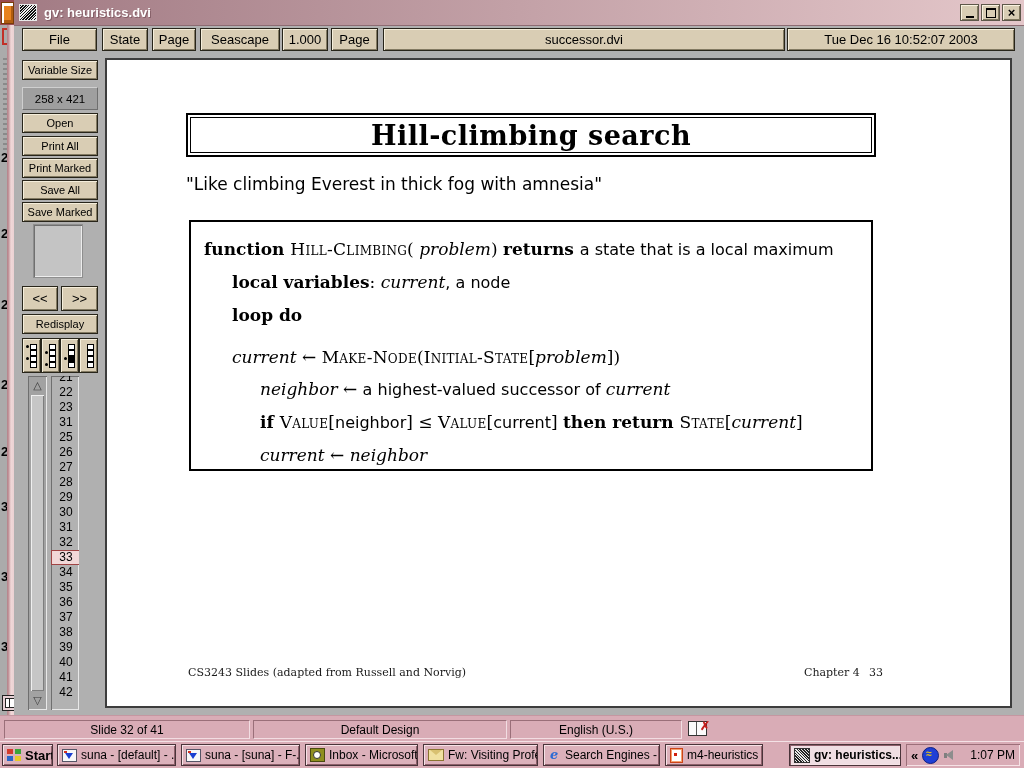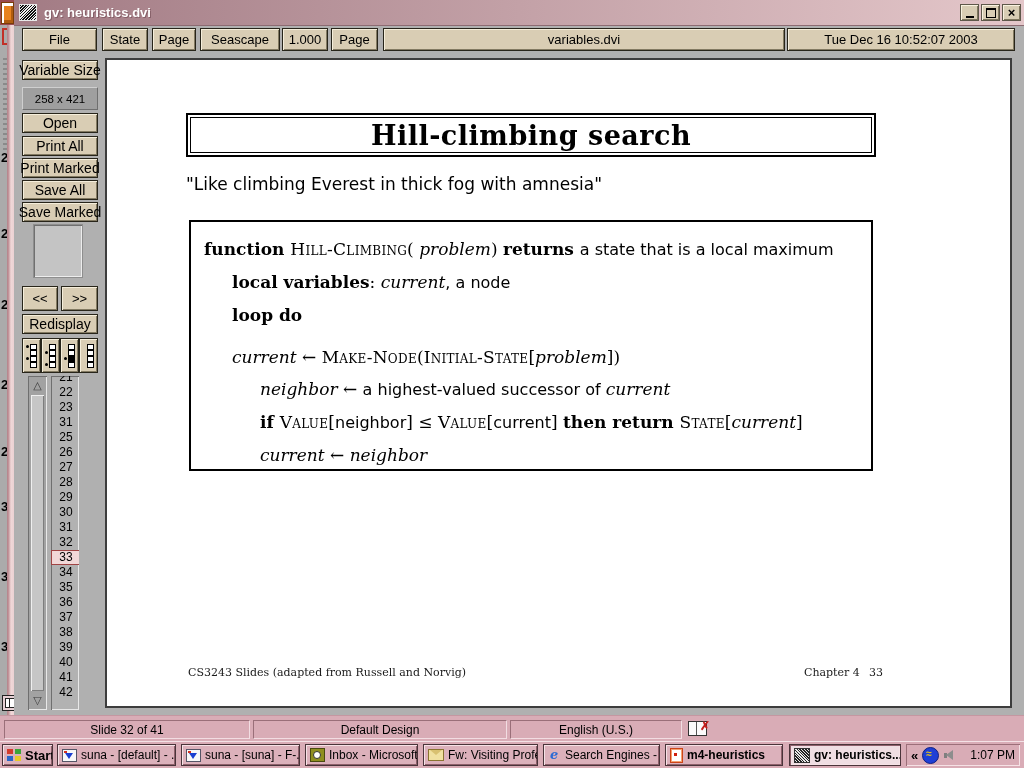--- a/index.html
+++ b/index.html
@@ -36,21 +36,21 @@
   .winbtn{width:17px;height:15px;background:#d8cdb4;border:1px solid #5e584a;position:relative;
           box-shadow:inset 1px 1px 0 #f8f2e0, inset -1px -1px 0 #80785f;display:flex;align-items:center;justify-content:center;}
   .glyph-min{width:8px;height:2px;background:#000;margin-top:8px;}
   .glyph-max{width:8px;height:7px;border:1px solid #000;border-top-width:2px;}
   .glyph-close{font-size:13px;font-weight:bold;line-height:1;color:#000;}
 
   .bb{position:absolute;background:#d9cdb4;border:1px solid #28251a;color:#000;
       box-shadow:inset 1px 1px 0 #f5eedb, inset -1px -1px 0 #837a62;
       display:flex;align-items:center;justify-content:center;font-size:13px;white-space:nowrap;}
   .tb{top:28px;height:21px;}
-  .sb{left:8px;width:74px;height:18px;font-size:14px;}
+  .sb{left:8px;width:74px;height:18px;font-size:11px;}
 
   .size-panel{position:absolute;left:8px;top:37px;width:74px;height:21px;background:#9f9f9f;
       border:1px solid;border-color:#cfcfcf #6f6f6f #6f6f6f #cfcfcf;color:#000;
       display:flex;align-items:center;justify-content:center;font-size:11.5px;}
 
   .gv-body{position:absolute;left:0;top:50px;right:0;bottom:0;}
   .preview-panner{position:absolute;left:19px;top:174px;width:48px;height:52px;background:#c4c4c4;
       border:1px solid #8e8e8e;box-shadow:inset 1px 1px 0 #707070, inset -1px -1px 0 #ededed;}
   .markbtn{position:absolute;top:288px;width:17px;height:33px;background:#d9cdb4;border:1px solid #28251a;
       box-shadow:inset 1px 1px 0 #f5eedb, inset -1px -1px 0 #837a62;
@@ -190,21 +190,21 @@
           </span>
       </span>
     </div>
 
     <div class="bb tb" style="left:8px;width:73px">File</div>
     <div class="bb tb" style="left:88px;width:44px">State</div>
     <div class="bb tb" style="left:138px;width:42px">Page</div>
     <div class="bb tb" style="left:186px;width:78px">Seascape</div>
     <div class="bb tb" style="left:268px;width:44px">1.000</div>
     <div class="bb tb" style="left:317px;width:45px">Page</div>
-    <div class="bb tb" style="left:369px;width:400px">variables.dvi</div>
+    <div class="bb tb" style="left:369px;width:400px">successor.dvi</div>
     <div class="bb tb" style="left:773px;width:226px">Tue Dec 16 10:52:07 2003</div>
 
     <div class="gv-body">
 
       <div class="bb sb" style="top:10px">Variable Size</div>
       <div class="size-panel">258 x 421</div>
       <div class="bb sb" style="top:63px">Open</div>
       <div class="bb sb" style="top:86px">Print All</div>
       <div class="bb sb" style="top:108px">Print Marked</div>
       <div class="bb sb" style="top:130px">Save All</div>
@@ -370,21 +370,21 @@
           <span>Inbox - Microsoft ...</span>
         </div>
         <div class="tkbtn" style="left: 423px; width: 115px;">
           <span class="icon mail-envelope-icon"></span>
           <span>Fw: Visiting Profe...</span>
         </div>
         <div class="tkbtn" style="left: 543px; width: 117px;">
           <span class="icon internet-explorer-icon"></span>
           <span>Search Engines - ...</span>
         </div>
-        <div class="tkbtn" style="left: 665px; width: 118px; font-weight: bold;">
+        <div class="tkbtn" style="left: 665px; width: 98px;">
           <span class="icon gv-document-icon"></span>
           <span>m4-heuristics</span>
         </div>
         <div class="tkbtn active" style="left: 789px; width: 112px;">
           <span class="icon gv-app-icon"></span>
           <span>gv: heuristics...</span>
         </div>
       </div>
     <div class="tray">
       <span class="chev">«</span>

